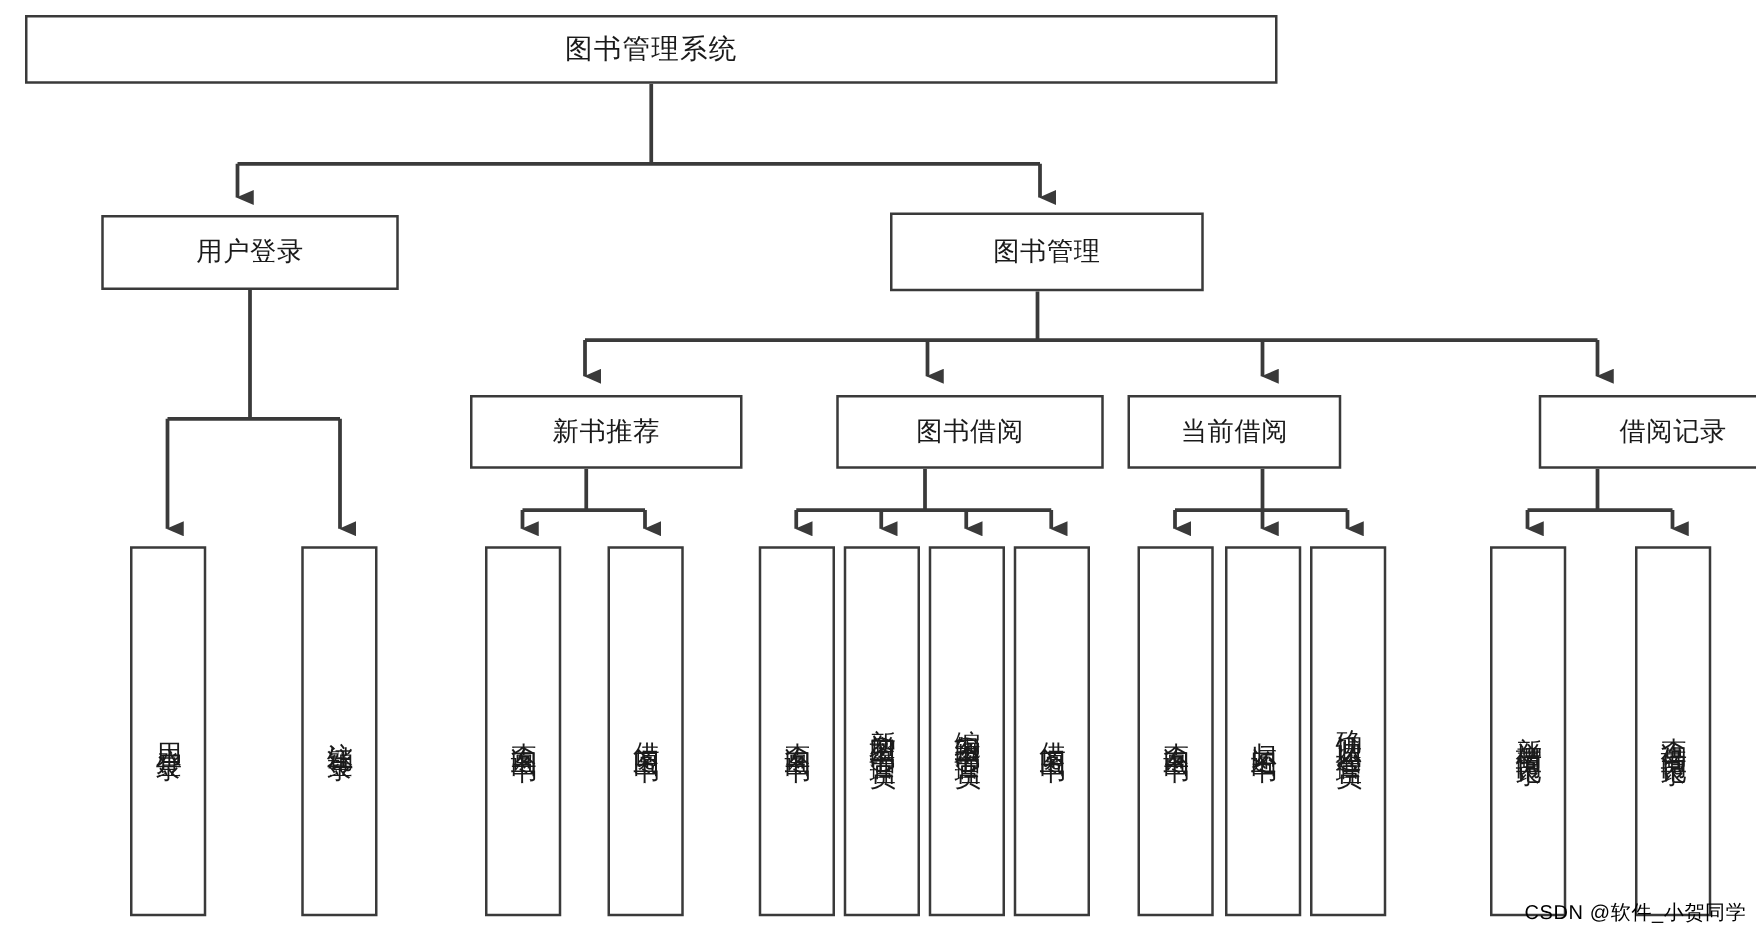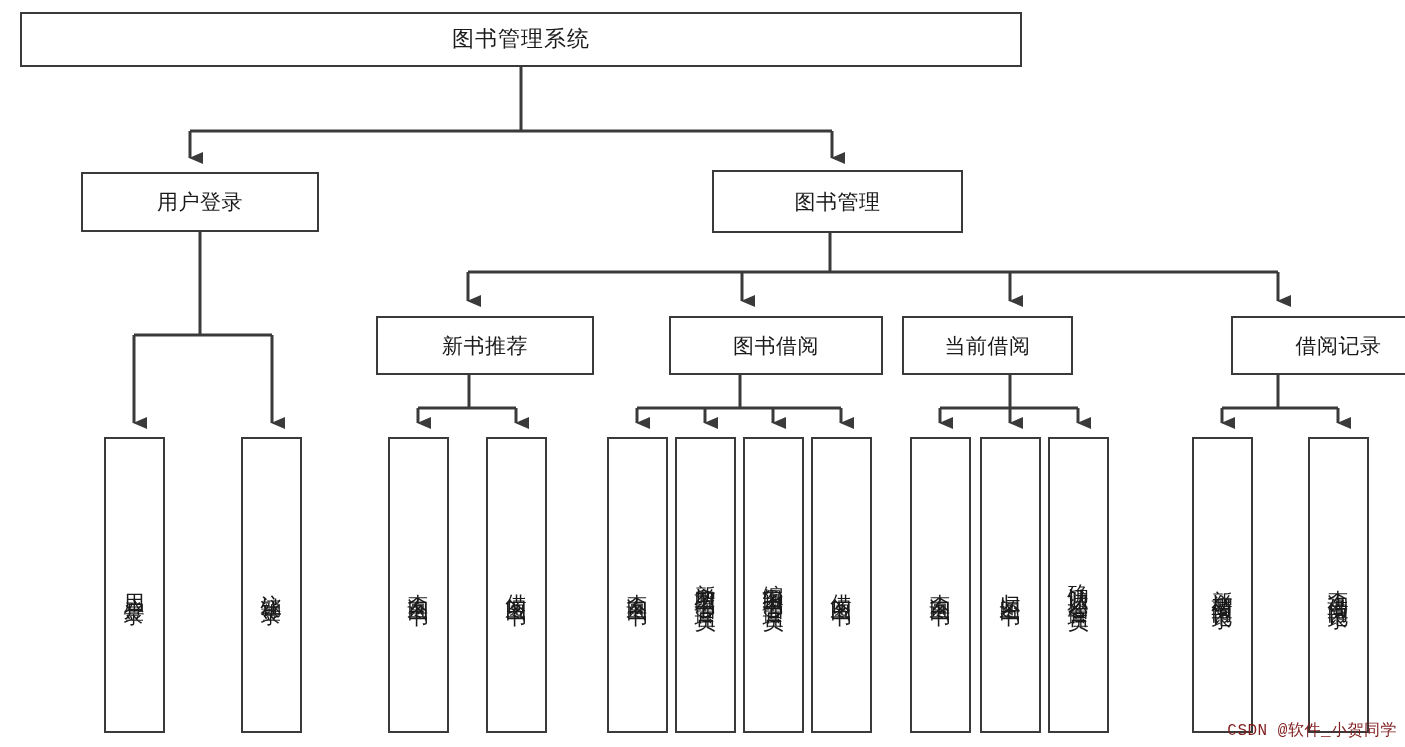--- a/index.html
+++ b/index.html
@@ -62,25 +62,24 @@
     font-size: 21px;
     letter-spacing: 4px;
     line-height: 1;
     white-space: nowrap;
   }
   #watermark {
     position: absolute;
     right: 8px;
     bottom: 6px;
     font-size: 16px;
-    color: #7f1d1d;
+    color: #000000;
     letter-spacing: 0.5px;
     z-index: 5;
     user-select: none;
-    font-family: Liberation Mono, monospace;
   }
 </style>
 </head>
 <body>
 
 <div id="diagram-root">
 
   <svg id="connectors" viewBox="0 0 1405 747">
     <defs>
       <marker id="arrow" viewBox="0 0 12 14" refX="6" refY="13" markerWidth="12" markerHeight="14" orient="auto-start-reverse" markerUnits="userSpaceOnUse">

